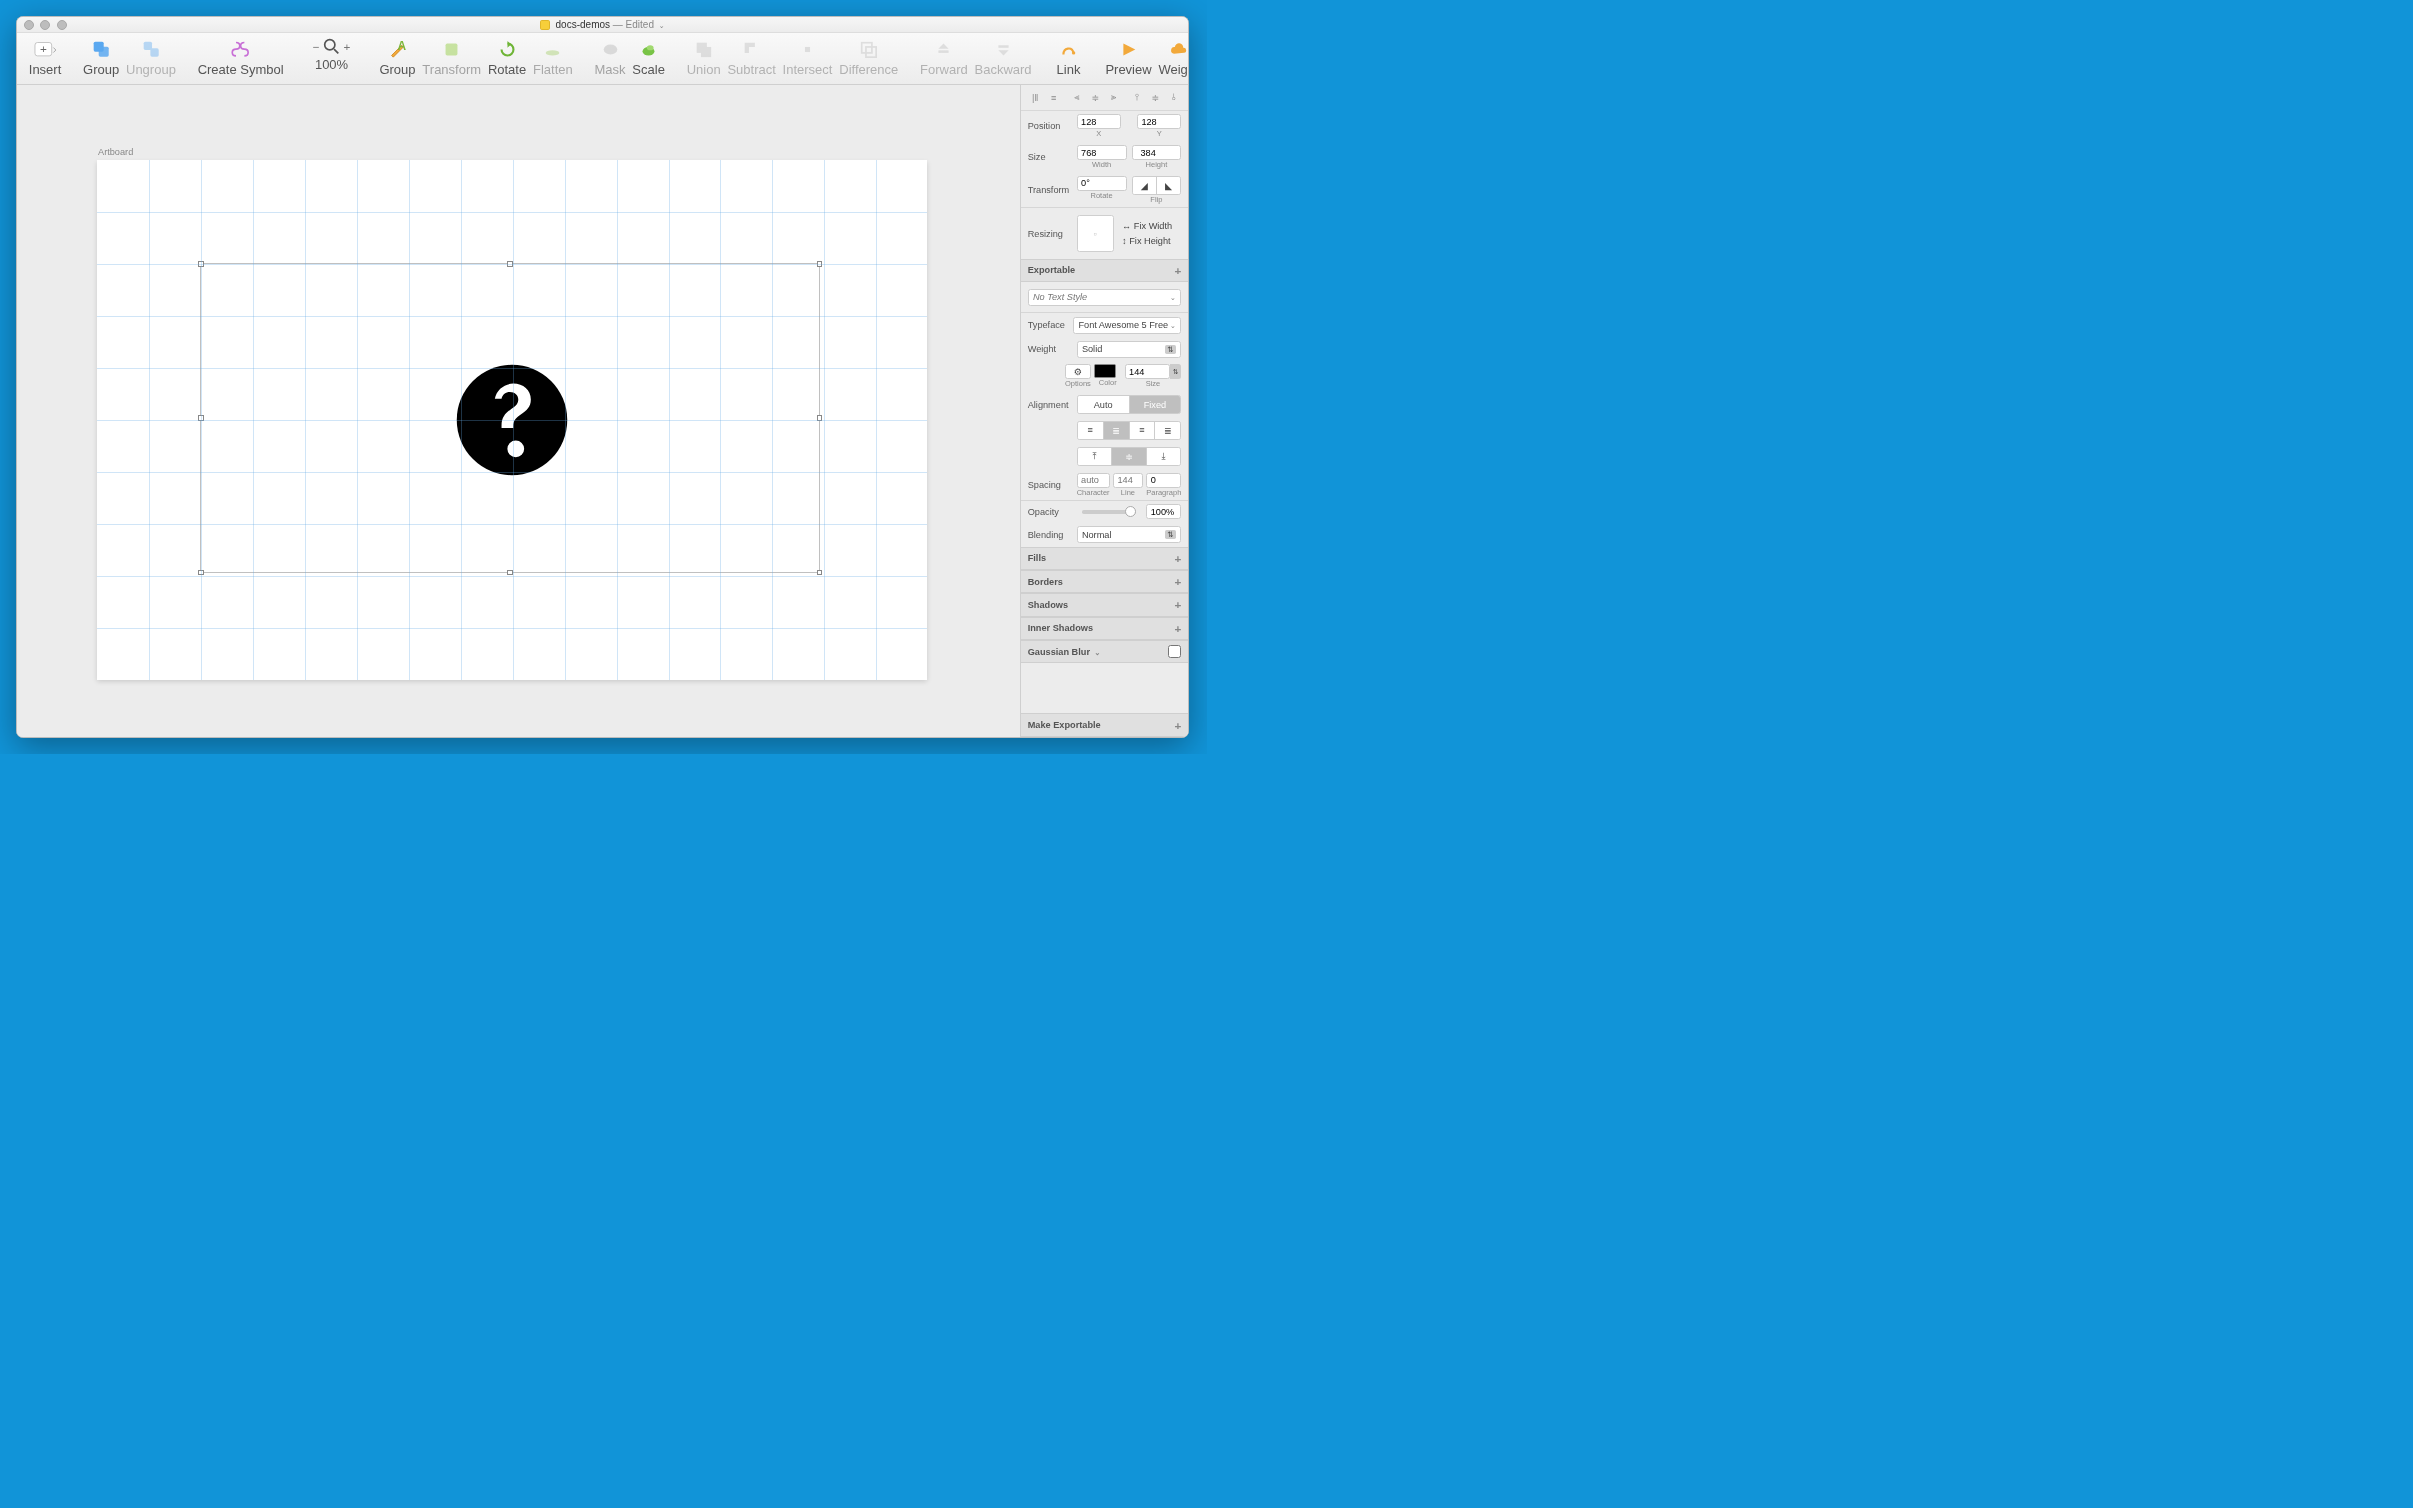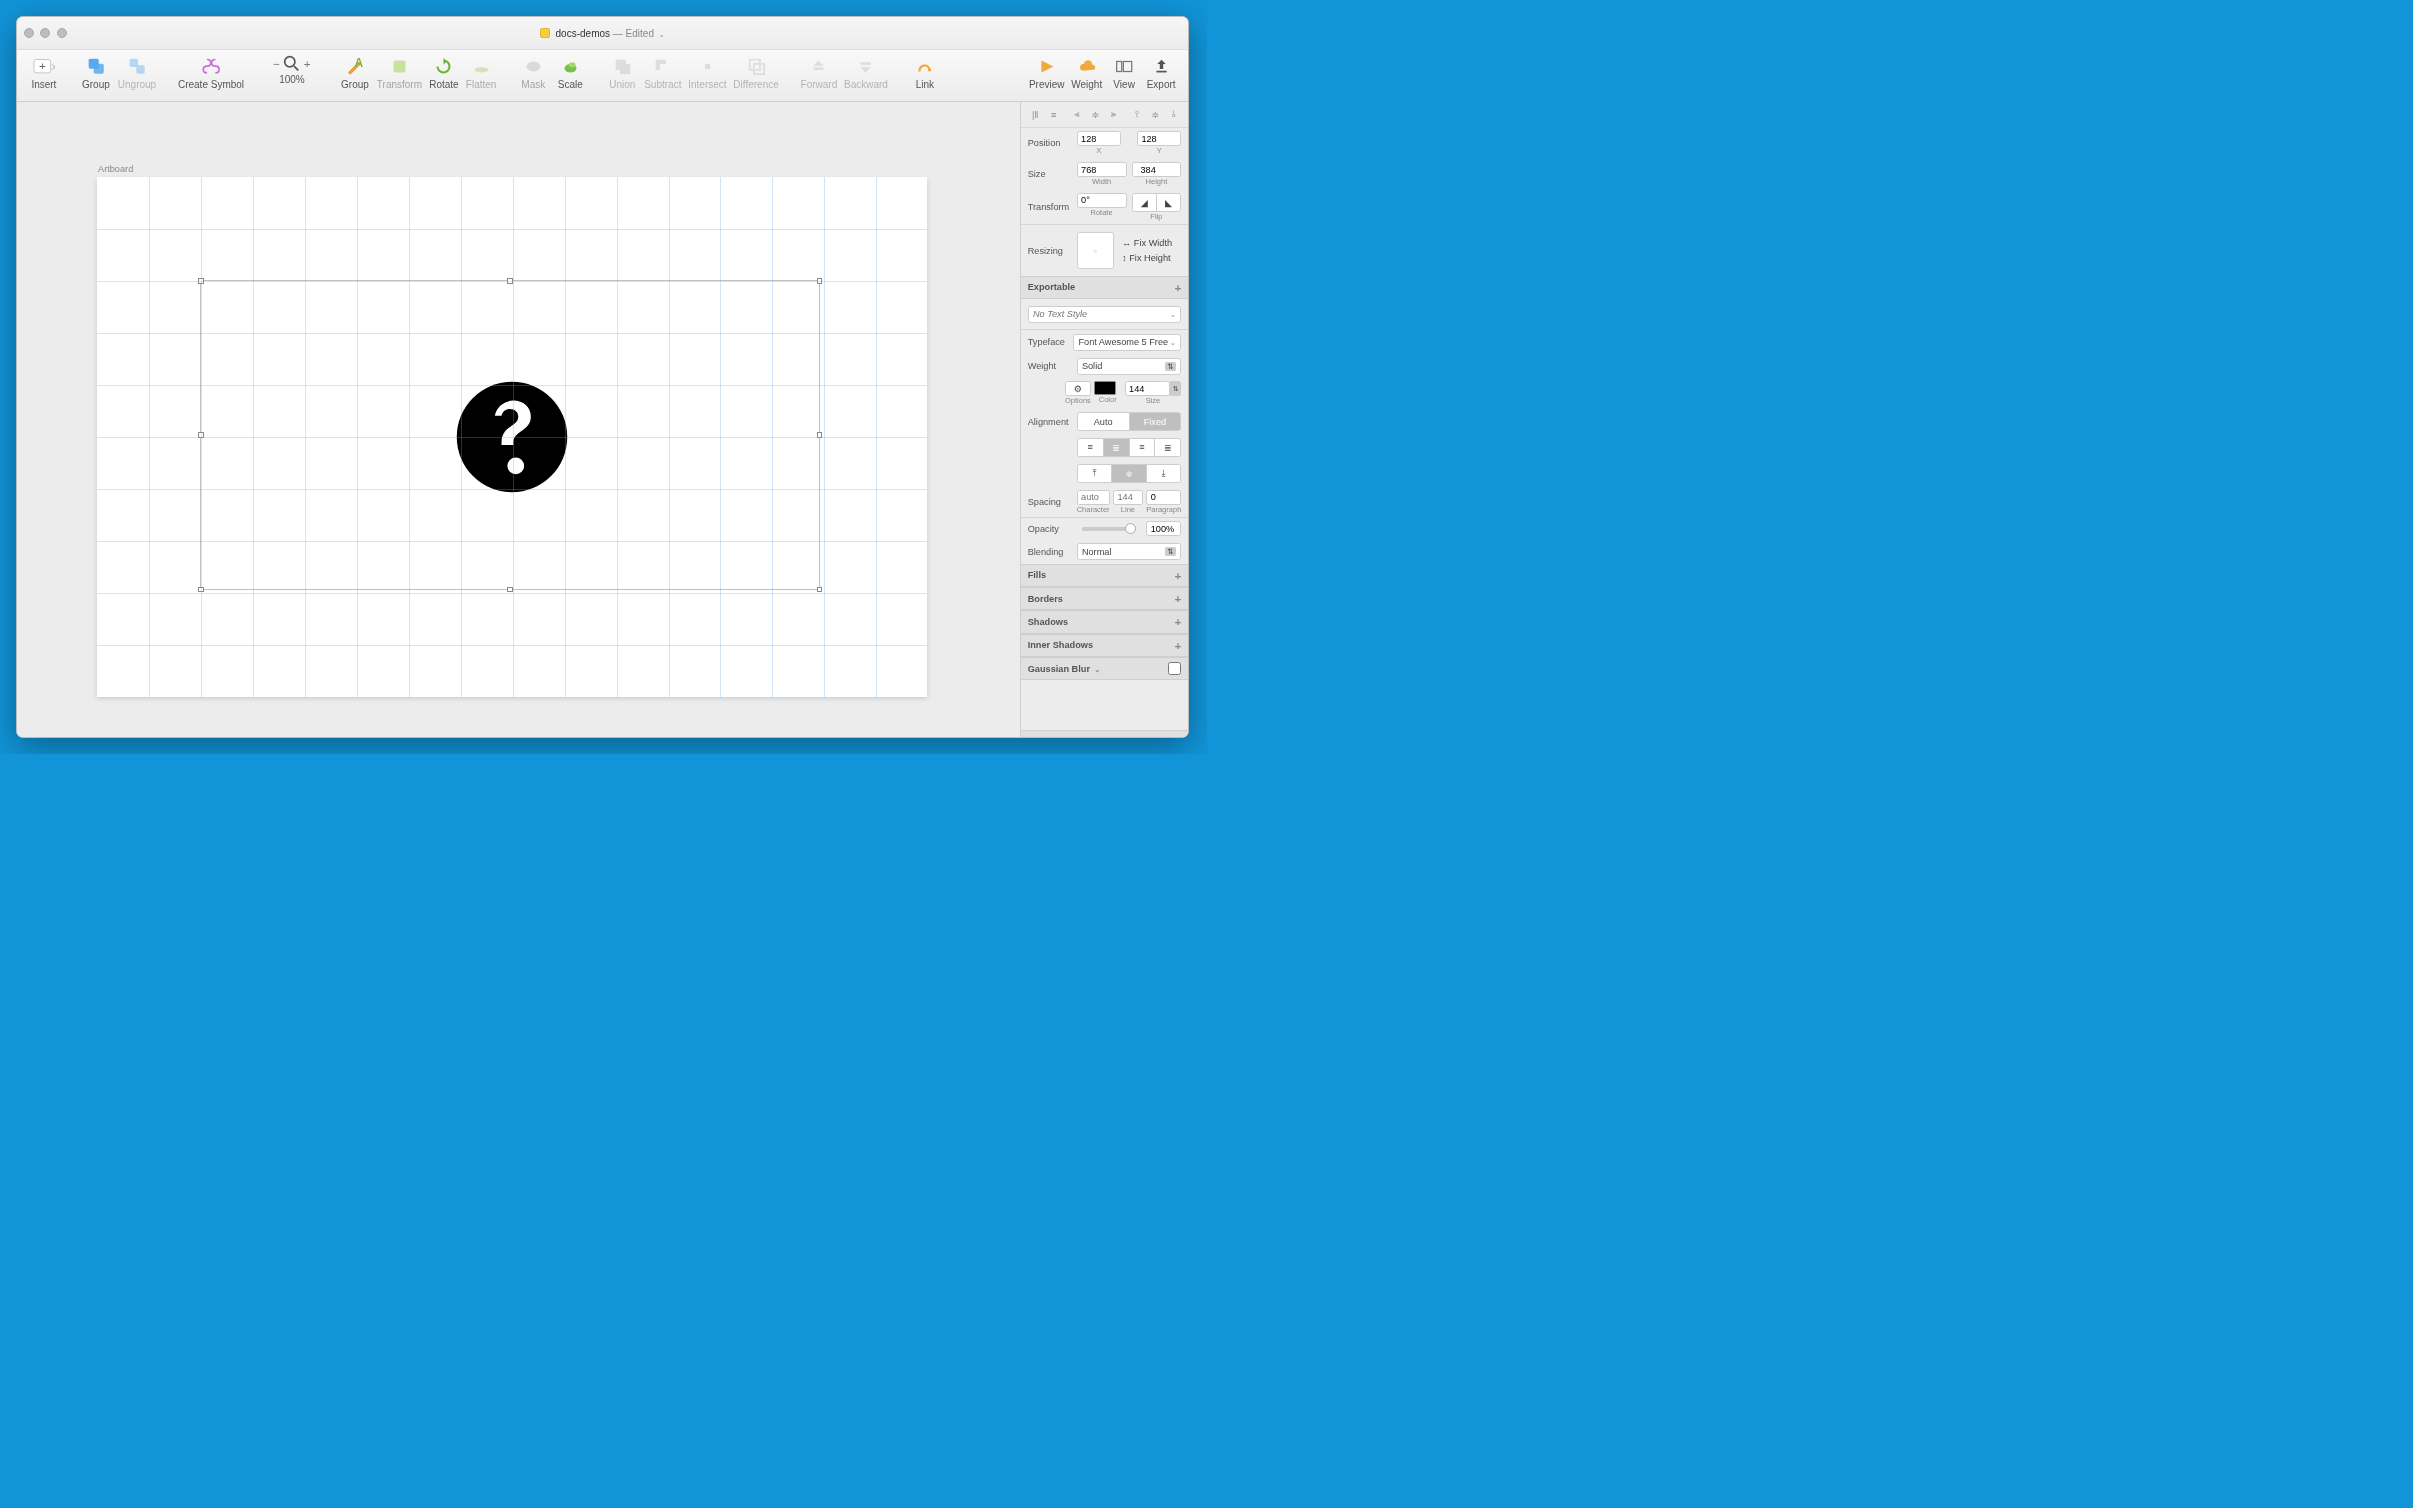--- a/index.html
+++ b/index.html
@@ -1,29 +1,29 @@
 <!DOCTYPE html>
 <html style="font-size:13.4px"><head>
 <meta charset="utf-8">
 <style>
 * { margin: 0; padding: 0; box-sizing: border-box; font-family: -apple-system, "Helvetica Neue", Arial, sans-serif; }
 body { background: #1194d8; width: 1207px; height: 754px; overflow: hidden; position: relative; }
 .window { position:absolute; left:16px; top:16px; width:1173px; height:722px; background:#ececec; border-radius:6.7px; box-shadow:0 8.4px 34px rgba(0,0,0,.35); display:flex; flex-direction:column; overflow:hidden; border:0.8px solid #bcbcbc;}
-.titlebar { height:33px; display:flex; align-items:center; padding:0 6.7px; border-bottom:0.8px solid #ddd; background:linear-gradient(#f6f6f6,#ececec); position:relative;}
+.titlebar { height:16px; display:flex; align-items:center; padding:0 6.7px; border-bottom:0.8px solid #ddd; background:linear-gradient(#f6f6f6,#ececec); position:relative;}
 .traffic { display:flex; gap:6.7px; }
 .dot { width:10px; height:10px; border-radius:50%; background:#bdbdbd; border:0.8px solid #a8a8a8;}
 .title-center { position:absolute; left:0; right:0; text-align:center; font-size:10px; color:#555;}
 .title-center b { color:#333; font-weight:500;}
 .doc-icon{display:inline-block;width:10px;height:10px;background:#f7cf3a;border-radius:1.7px;vertical-align:-1.7px;margin-right:2.5px;border:0.8px solid #e0b62a;}
 .chev{font-size:7.5px;color:#888;margin-left:1.7px;}
 .toolbar { height:52px; display:flex; align-items:flex-start; padding:3.4px 8.4px 0; border-bottom:0.8px solid #cfcfcf; background:linear-gradient(#f9f9f9,#ececec); gap:0;}
 .tgroup { display:flex; gap:0; margin-right:15px; align-items:flex-start;}
 .tbtn { display:flex; flex-direction:column; align-items:center; min-width:37px; padding:1.7px 3.4px; cursor:pointer;}
 .tbtn .ic { width:22px; height:22px; display:flex; align-items:center; justify-content:center;}
-.tbtn .lbl { font-size:10px; color:#555; margin-top:1.7px; white-space:nowrap;}
+.tbtn .lbl { font-size:13px; color:#555; margin-top:1.7px; white-space:nowrap;}
 .zoom-row{display:flex;align-items:center;gap:3.4px;}
 .tool-right { margin-left:auto; display:flex; gap:0;}
 .body { flex:1; display:flex; overflow:hidden;}
 .canvas-area { flex:1; background:#ececec; position:relative; overflow:hidden;}
 .artboard-label { position:absolute; left:81px; top:62px; font-size:9.2px; color:#888;}
 .artboard { position:absolute; left:80px; top:75px; width:830px; height:520px; background:#fff; box-shadow:0 1.7px 5px rgba(0,0,0,.15);}
 .gridv,.gridh { position:absolute; background:rgba(100,170,230,.3);}
 .sel-box{position:absolute;border:0.8px solid rgba(150,150,150,.6);}
 .sel-handle{position:absolute;width:5.9px;height:5.9px;background:#fff;border:0.8px solid #888;}
 .shape{position:absolute;left:50%;top:50%;transform:translate(-50%,-50%);}

